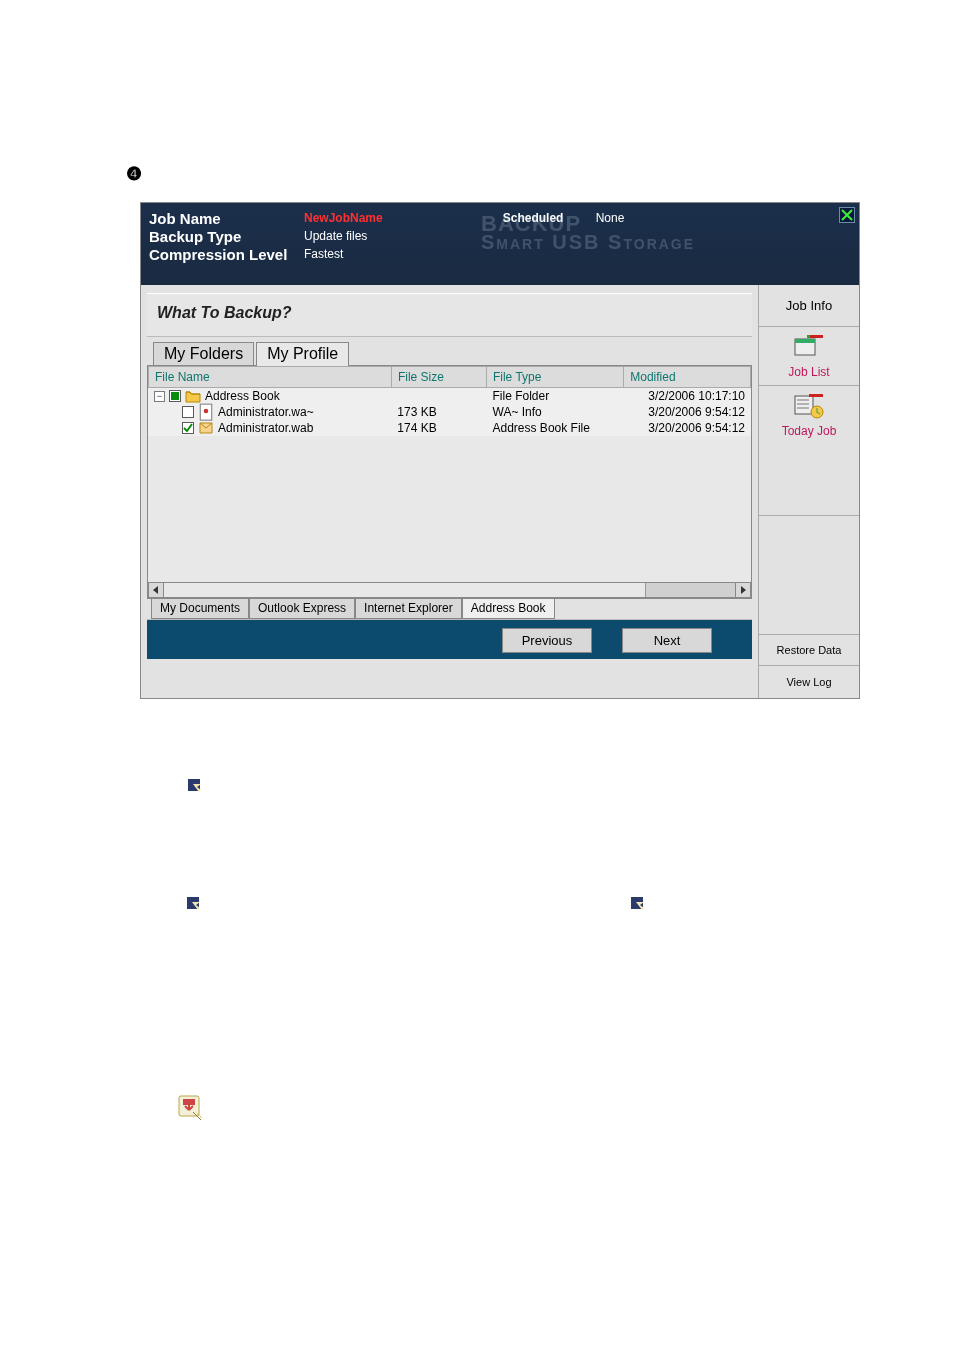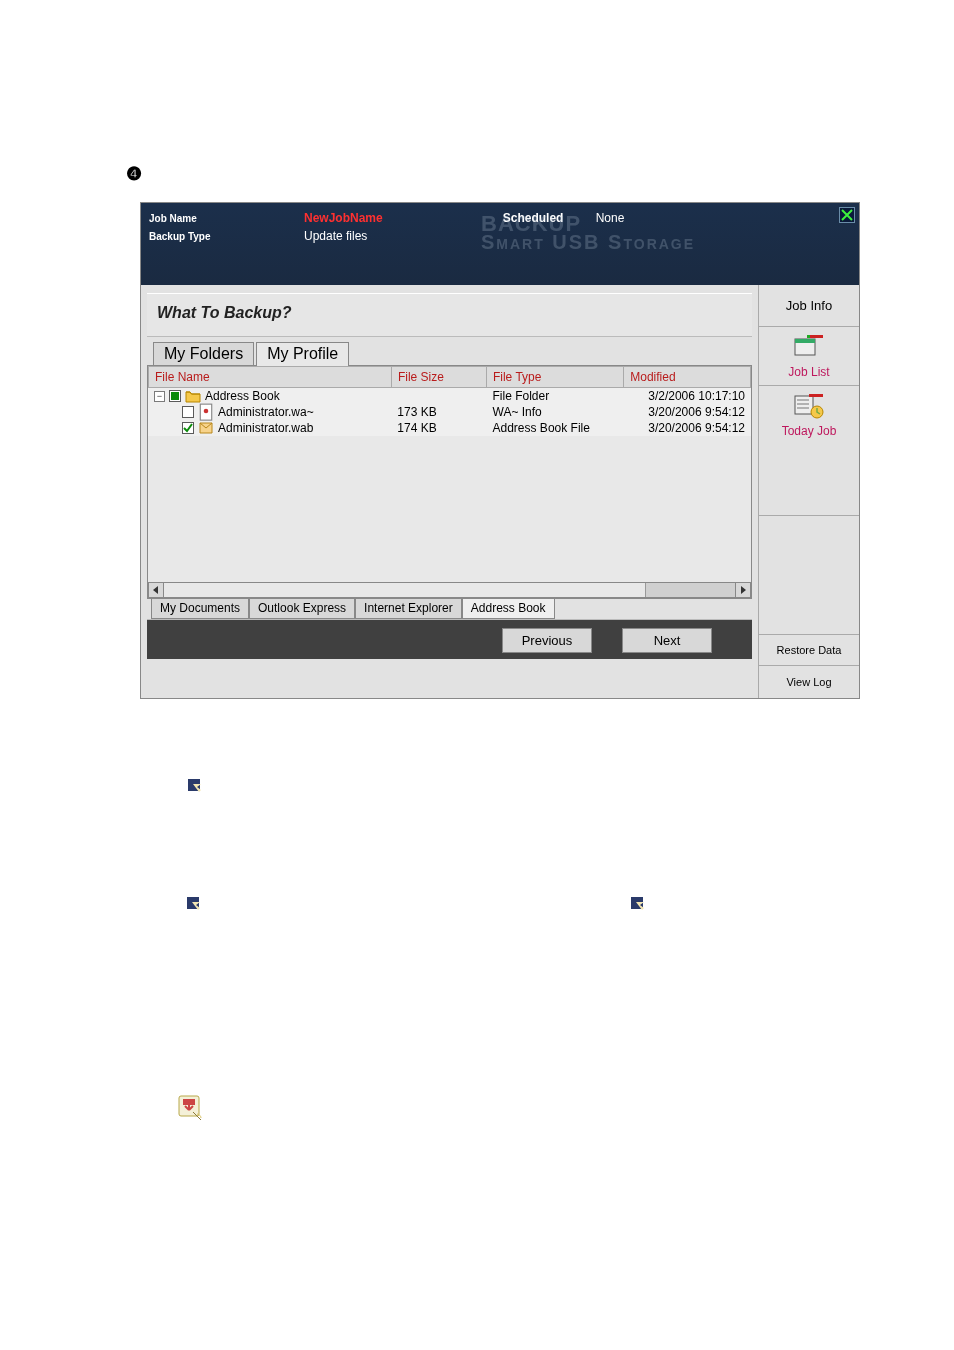--- a/index.html
+++ b/index.html
@@ -52,21 +52,21 @@
     left: 340px;
     top: 28px;
     font-family: "Arial Black", Arial, sans-serif;
     font-size: 20px;
     letter-spacing: 2px;
     color: rgba(180,195,210,0.25);
     font-weight: 900;
     font-variant: small-caps;
   }
   .header .row { display: flex; align-items: center; height: 18px; }
-  .header .lbl { font-weight: bold; width: 155px; font-size: 10px; color: #fff; }
+  .header .lbl { font-weight: bold; width: 155px; font-size: 15px; color: #fff; }
   .header .val { font-size: 12px; color: #fff; }
   .header .jobname { color: #ff3030; font-weight: bold; }
   .header .sched-lbl { font-weight: bold; width: 93px; margin-left: 120px; font-size: 12px;}
   .close-btn {
     position: absolute;
     right: 4px;
     top: 4px;
     width: 16px; height: 16px;
     background: #0a1a3a;
     border: 1px solid #6a8da9;
@@ -112,21 +112,21 @@
     border-collapse: collapse;
     font-size: 12px;
     background: #efefef;
   }
   table.file-grid th {
     background: #dcdcdc;
     border: 1px solid #aaa;
     text-align: left;
     padding: 3px 6px;
     font-weight: normal;
-    color: #b91c1c;
+    color: #0f766e;
   }
   table.file-grid td {
     padding: 1px 6px;
     white-space: nowrap;
   }
   .col-name { width: 230px; }
   .col-size { width: 90px; }
   .col-type { width: 130px; }
   .col-mod  { width: 120px; text-align: right;}
   .tree-cell { display: flex; align-items: center; gap: 4px; }
@@ -188,21 +188,21 @@
     background: #efefef;
     border-top: none;
   }
   
   .nav-bar {
     display: flex;
     justify-content: flex-end;
     gap: 30px;
     padding: 10px 40px 8px 0;
     border-top: 1px solid #bbb;
-    background: #404040;
+    background: #0c4a6e;
     height: 40px;
     align-items: center;
   }
   .nav-btn {
     width: 90px;
     text-align: center;
     padding: 4px 0;
     border: 1px solid #888;
     background: #d8d8d8;
     font-size: 13px;
@@ -263,20 +263,24 @@
 
     <div class="row">
       <span class="lbl">Job Name</span>
       <span class="val jobname">NewJobName</span>
       <span class="sched-lbl">Scheduled</span>
       <span class="val">None</span>
     </div>
     <div class="row">
       <span class="lbl">Backup Type</span>
       <span class="val">Update files</span>
+    </div>
+    <div class="row">
+      <span class="lbl">Compression Level</span>
+      <span class="val">Fastest</span>
     </div>
   </div>
 
   <div class="body-area">
     <div class="main-col">
 
       <div class="section-title">What To Backup?</div>
 
       <div class="tabs-top">
         <div class="tab-top">My Folders</div>

